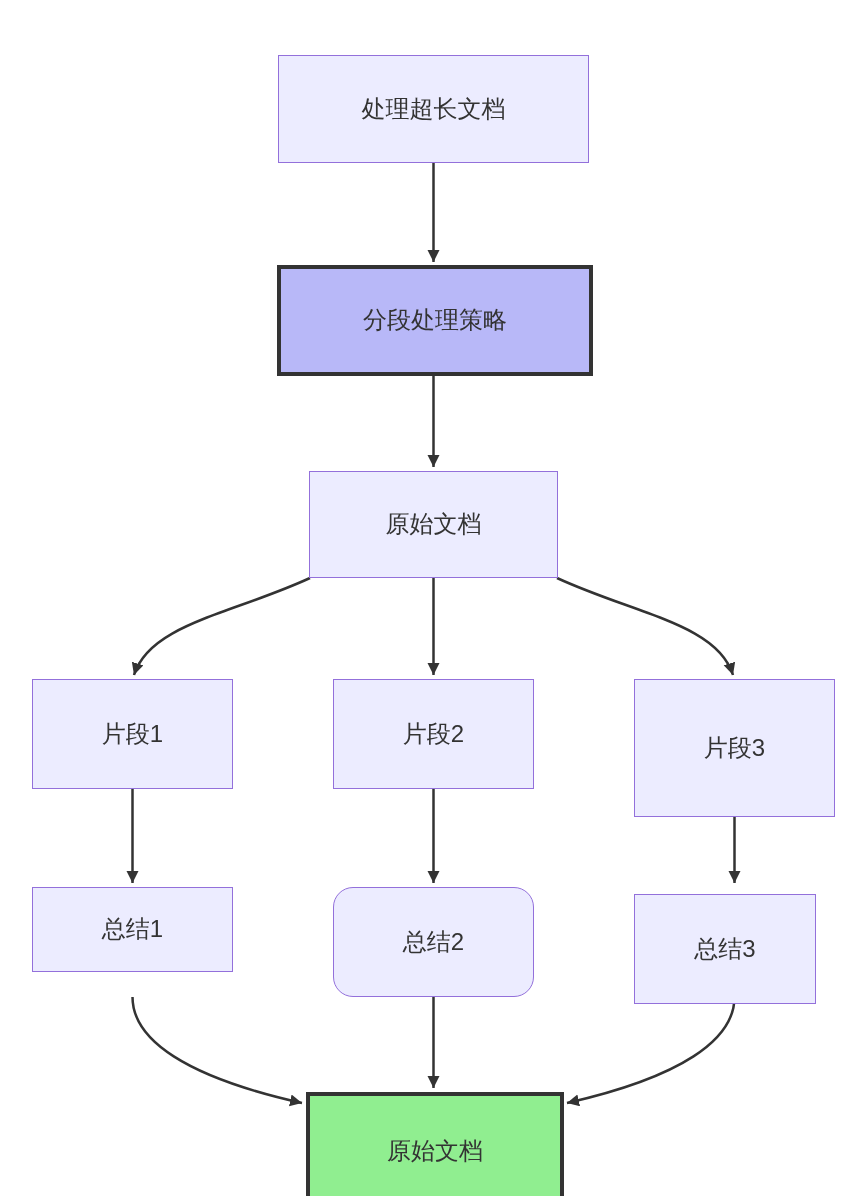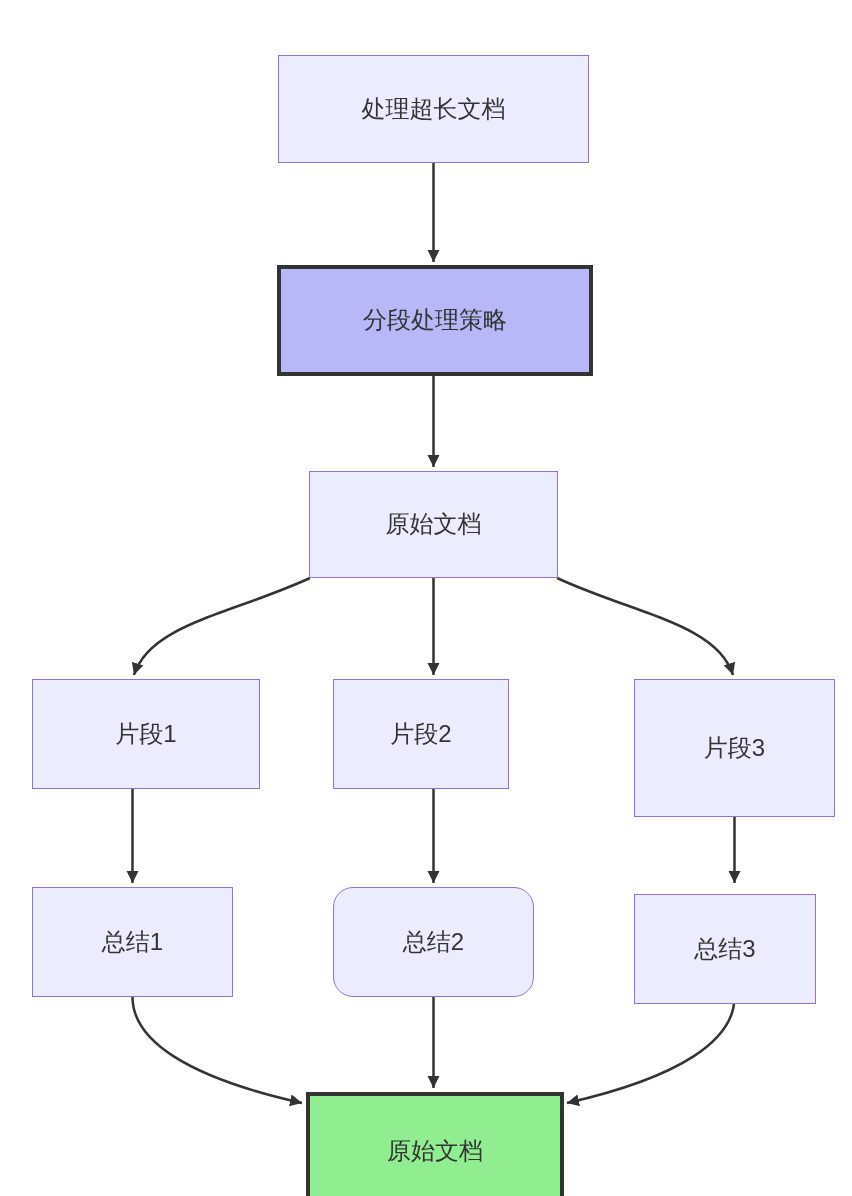--- a/index.html
+++ b/index.html
@@ -77,27 +77,27 @@
     <path class="edge" d="M 433.5 973 L 433.5 1064" marker-end="url(#arrow)"></path>
     <path class="edge" d="M 734.5 973 C 734.5 1016 681 1053 567 1079" marker-end="url(#arrow)"></path>
   </svg>
 
   <div class="node" style="left:278px; top:31px; width:311px; height:108px;">处理超长文档</div>
 
   <div class="node" style="left:309px; top:447px; width:249px; height:107px;">原始文档</div>
 
   <div class="node node--emphasis" style="left:277px; top:241px; width:316px; height:111px;">分段处理策略</div>
 
-  <div class="node" style="left:32px; top:655px; width:228px; height:110px;text-align:right;">片段1</div>
+  <div class="node" style="left:32px; top:655px; width:201px; height:110px;text-align:right;">片段1</div>
 
-  <div class="node" style="left:333px; top:655px; width:176px; height:110px;">片段2</div>
+  <div class="node" style="left:333px; top:655px; width:201px; height:110px;">片段2</div>
 
   <div class="node" style="left:634px; top:655px; width:201px; height:138px;">片段3</div>
 
-  <div class="node" style="left:32px; top:863px; width:201px; height:110px;">总结1</div>
+  <div class="node" style="left:32px; top:863px; width:201px; height:85px;">总结1</div>
 
   <div class="node" style="left:333px; top:863px; width:201px; height:110px;border-radius:20px;">总结2</div>
 
   <div class="node" style="left:634px; top:870px; width:182px; height:110px;">总结3</div>
 
   <div class="node node--final" style="left:306px; top:1068px; width:258px; height:118px;">原始文档</div>
 
 </div>
 
 </body></html>

